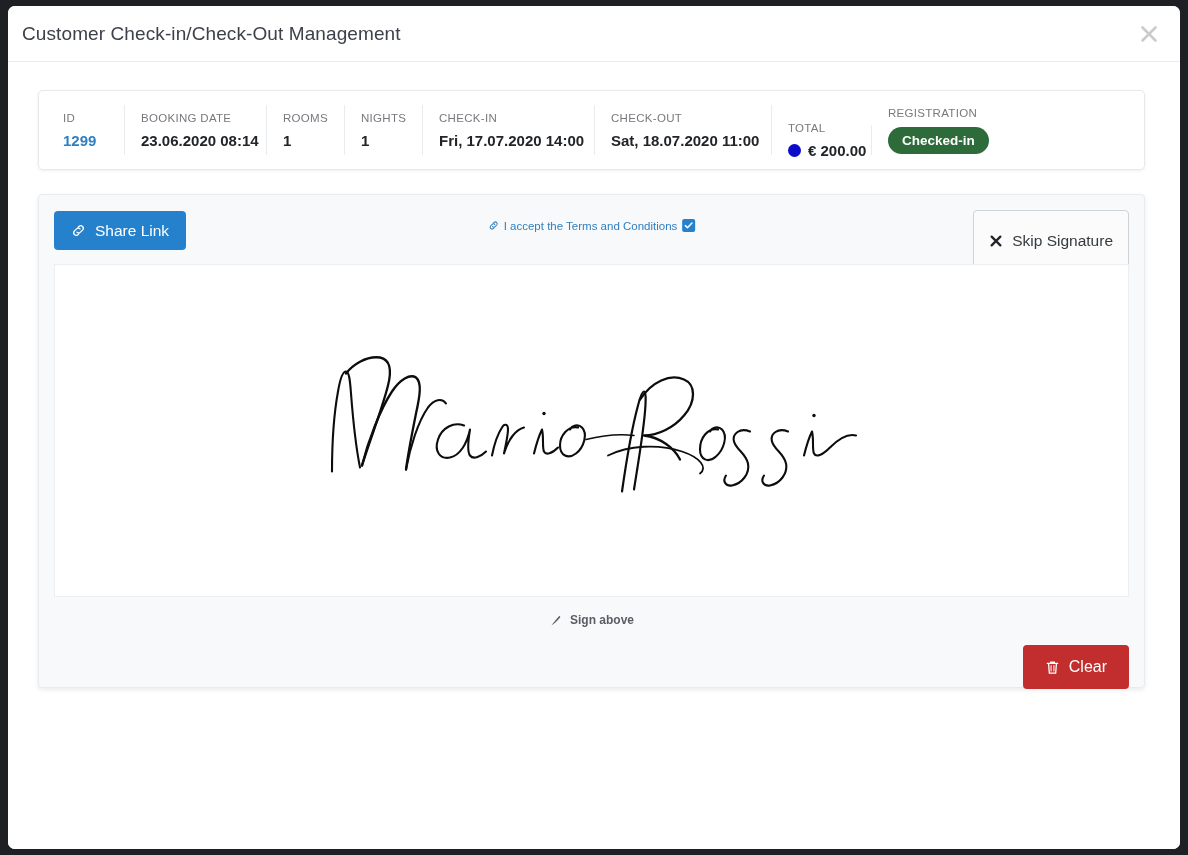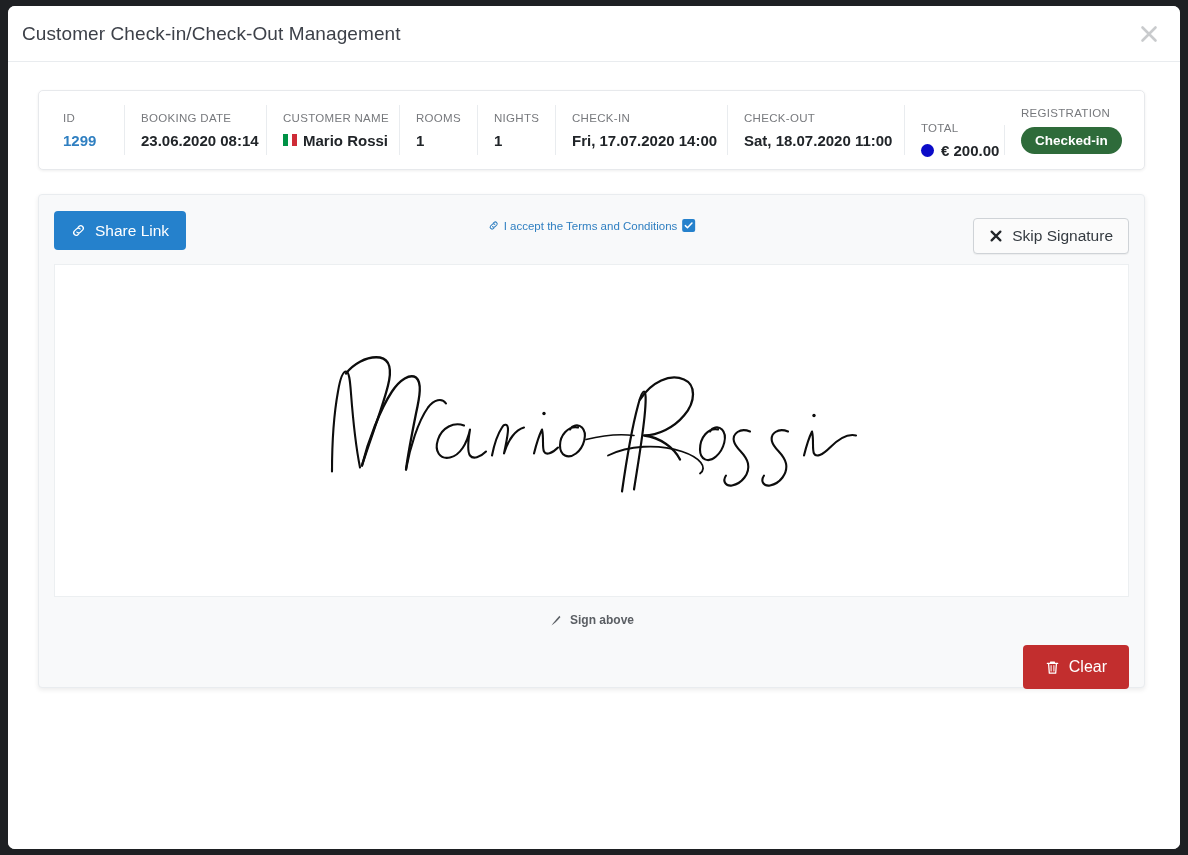--- a/index.html
+++ b/index.html
@@ -177,25 +177,25 @@
 
   #share-link-button {
     background: #2581cc;
     color: #ffffff;
     padding: 12px 17px;
   }
 
   #skip-signature-button {
     position: absolute;
     right: 0;
-    top: 8px;
+    top: 0;
     background: #fbfbfb;
     color: #343a40;
     border: 1px solid #cfd3d7;
-    padding: 9px 15px;
+    padding: 22px 15px;
     box-shadow: 0 1px 1px rgba(0,0,0,0.05);
   }
 
   #terms-wrap {
     position: absolute;
     left: 50%;
     transform: translateX(-50%);
     top: 9px;
     display: flex;
     align-items: center;
@@ -291,27 +291,20 @@
       <div class="info-col col-id">
         <div class="info-label">ID</div>
         <div class="info-value link">1299</div>
       </div>
 
       <div class="info-col col-booking">
         <div class="info-label">BOOKING DATE</div>
         <div class="info-value">23.06.2020 08:14</div>
       </div>
 
-      <div class="info-col col-customer">
-        <div class="info-label">CUSTOMER NAME</div>
-        <div class="info-value">
-          <span class="flag-it"></span>
-          <span>Mario Rossi</span>
-        </div>
-      </div>
 
       <div class="info-col col-rooms">
         <div class="info-label">ROOMS</div>
         <div class="info-value">1</div>
       </div>
 
       <div class="info-col col-nights">
         <div class="info-label">NIGHTS</div>
         <div class="info-value">1</div>
       </div>

